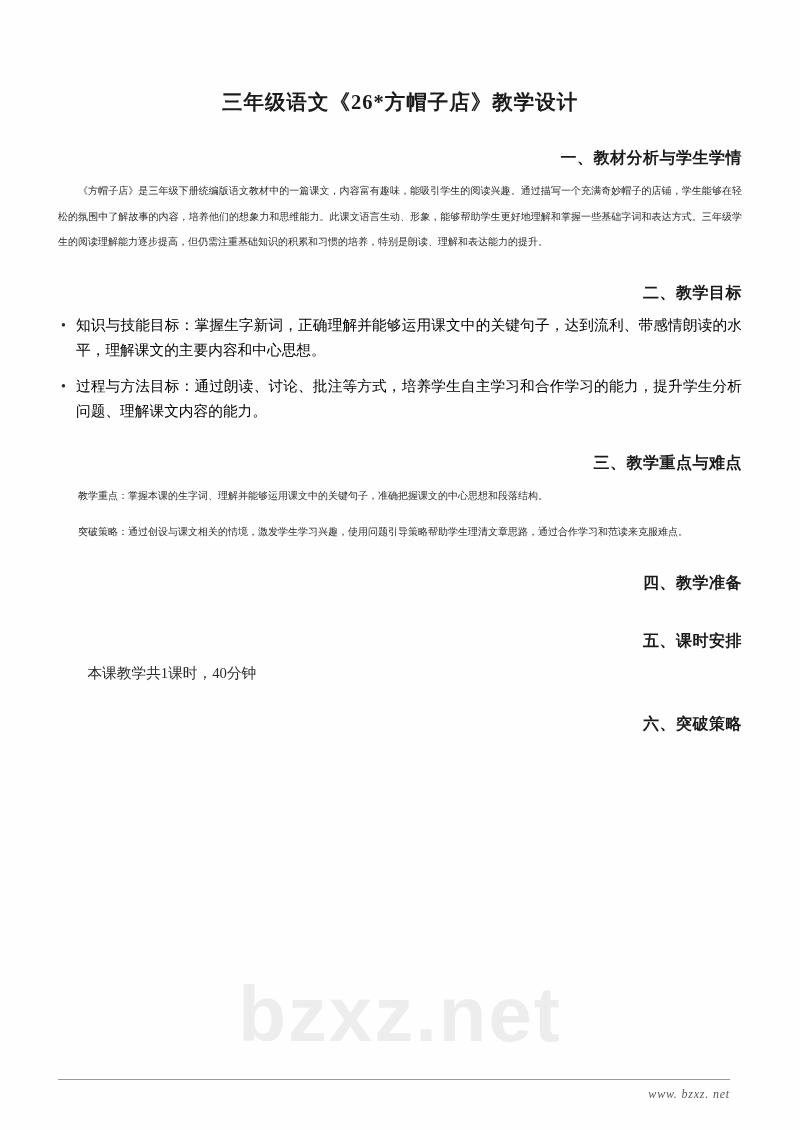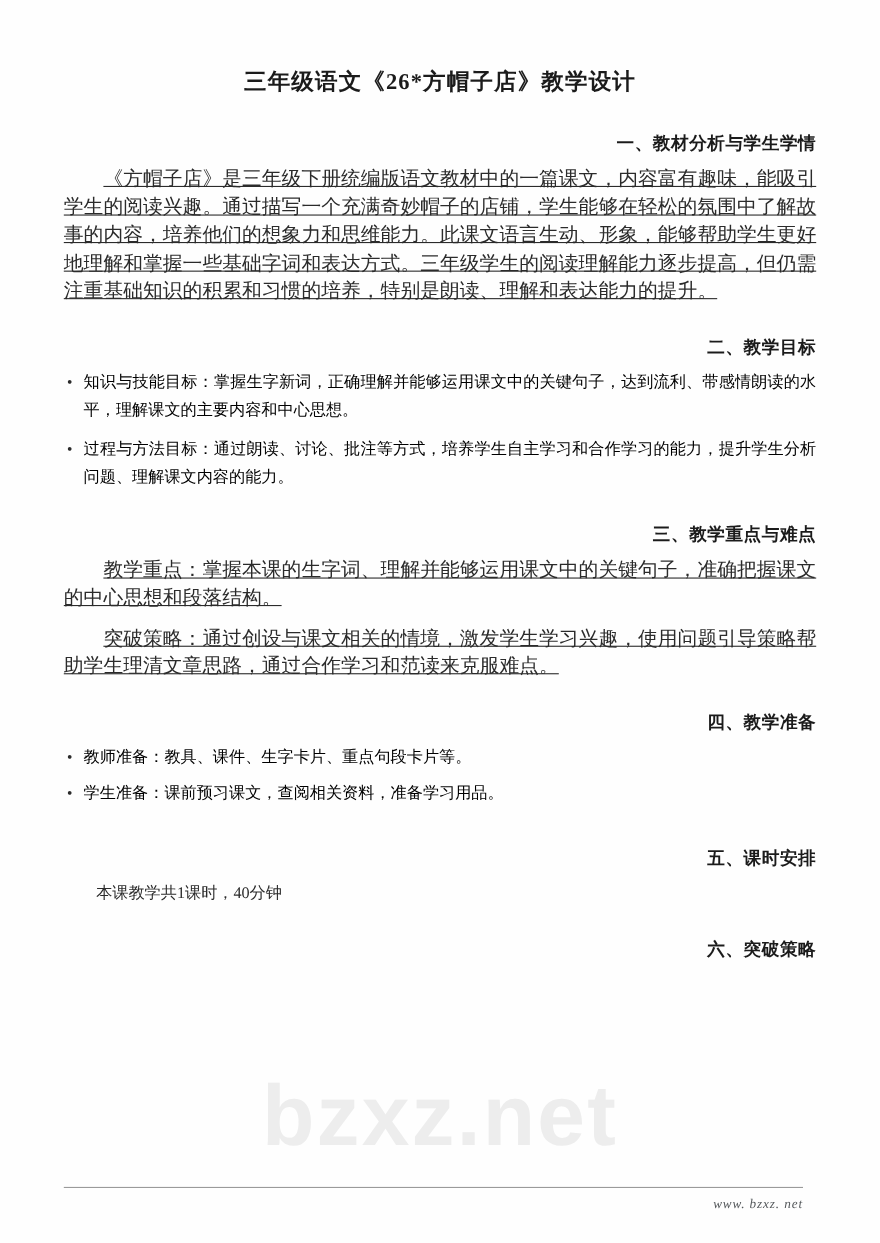--- a/index.html
+++ b/index.html
@@ -48,21 +48,21 @@
     padding: 0 58px;
     box-sizing: border-box;
   }
 
   .doc-title {
     text-align: center;
     font-size: 20.5px;
     font-weight: bold;
     letter-spacing: 1px;
     margin: 0;
-    padding-top: 60px;
+    padding-top: 88px;
     padding-bottom: 4px;
     color: #1b1b1b;
     font-family: "Liberation Serif", "DejaVu Serif", serif;
   }
 
   .section {
     margin: 0;
   }
 
   .section-heading {
@@ -70,28 +70,27 @@
     font-weight: bold;
     color: #1b1b1b;
     margin: 0;
     padding-top: 28px;
     padding-bottom: 9px;
     letter-spacing: 0.5px;
     text-align: right;
   }
 
   .para {
-    font-size: 18px;
+    font-size: 10px;
     line-height: 25.5px;
     text-align: justify;
     text-justify: inter-ideograph;
     text-indent: 2em;
     margin: 0 0 11px 0;
     color: #2b2b2b;
-    text-decoration: underline;
   }
 
   .para:last-child {
     margin-bottom: 0;
   }
 
   .bullet-list {
     list-style: none;
     margin: 0;
     padding: 0;
@@ -182,24 +181,20 @@
     </div>
 
     <div class="section">
       <h2 class="section-heading">三、教学重点与难点</h2>
       <p class="para">教学重点：掌握本课的生字词、理解并能够运用课文中的关键句子，准确把握课文的中心思想和段落结构。</p>
       <p class="para">突破策略：通过创设与课文相关的情境，激发学生学习兴趣，使用问题引导策略帮助学生理清文章思路，通过合作学习和范读来克服难点。</p>
     </div>
 
     <div class="section">
       <h2 class="section-heading">四、教学准备</h2>
-      <ul class="bullet-list tight-list">
-        <li class="bullet-item">教师准备：教具、课件、生字卡片、重点句段卡片等。</li>
-        <li class="bullet-item">学生准备：课前预习课文，查阅相关资料，准备学习用品。</li>
-      </ul>
     </div>
 
     <div class="section">
       <h2 class="section-heading">五、课时安排</h2>
       <p class="plain-para">本课教学共1课时，40分钟</p>
     </div>
 
     <div class="section">
       <h2 class="section-heading">六、突破策略</h2>
     </div>

